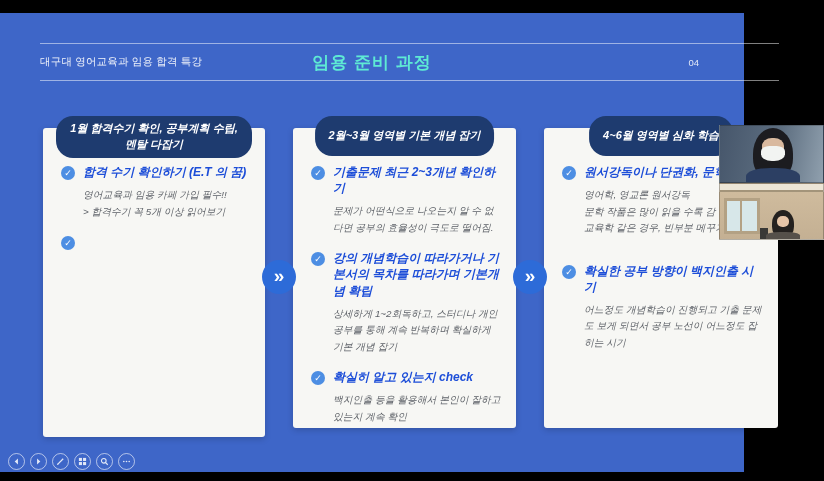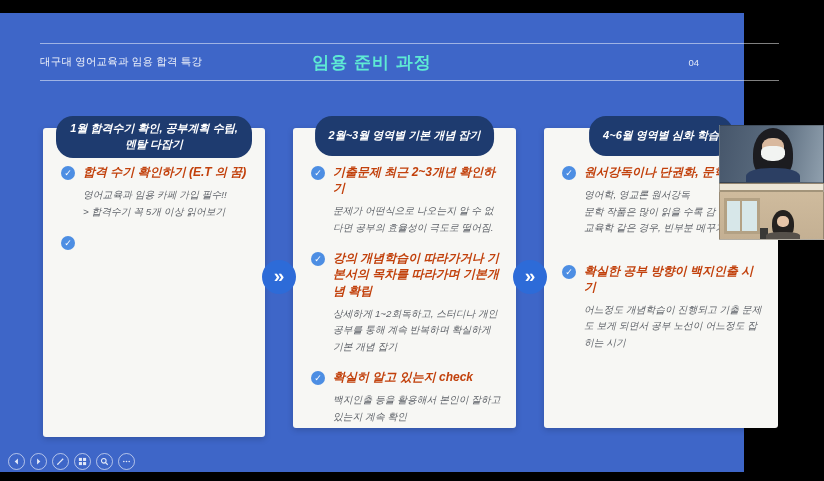--- a/index.html
+++ b/index.html
@@ -23,21 +23,21 @@
   .badge { position:absolute; top:-12px; left:50%; transform:translateX(-50%);
            background:#1E3B6F; color:#fff; font-weight:bold; font-size:11px; line-height:1.45;
            text-align:center; border-radius:17px; padding:12px 14px; white-space:nowrap; z-index:3; }
   .badge.wrap2 { white-space:normal; width:196px; padding:5px 10px; }
   .card-body { padding:36px 14px 10px 18px; }
   .item { display:flex; gap:8px; }
   .item + .item { margin-top:14px; }
   .card3 .item + .item { margin-top:26px; }
   .check { flex:0 0 14px; width:14px; height:14px; margin-top:2px; border-radius:50%;
            background:#4D8EE3; color:#fff; font-size:9px; line-height:14px; text-align:center; }
-  .item-title { font-size:12px; font-weight:bold; color:#c2410c; line-height:1.35; }
+  .item-title { font-size:12px; font-weight:bold; color:#1d4ed8; line-height:1.35; }
   .item-body { margin-top:7px; font-size:9.8px; color:#5E6268; line-height:1.68; white-space:pre-line; }
 
   
   .connector { position:absolute; width:34px; height:34px; border-radius:50%; background:#2D6BD8;
                color:#fff; display:flex; align-items:center; justify-content:center;
                font-size:19px; font-weight:bold; z-index:2; top:247px; padding-bottom:2px; }
   .conn1 { left:262px; } .conn2 { left:513px; }
 
   
   .video { position:absolute; left:719px; width:105px; overflow:hidden; z-index:5; border:1px solid rgba(0,0,0,.25); }

